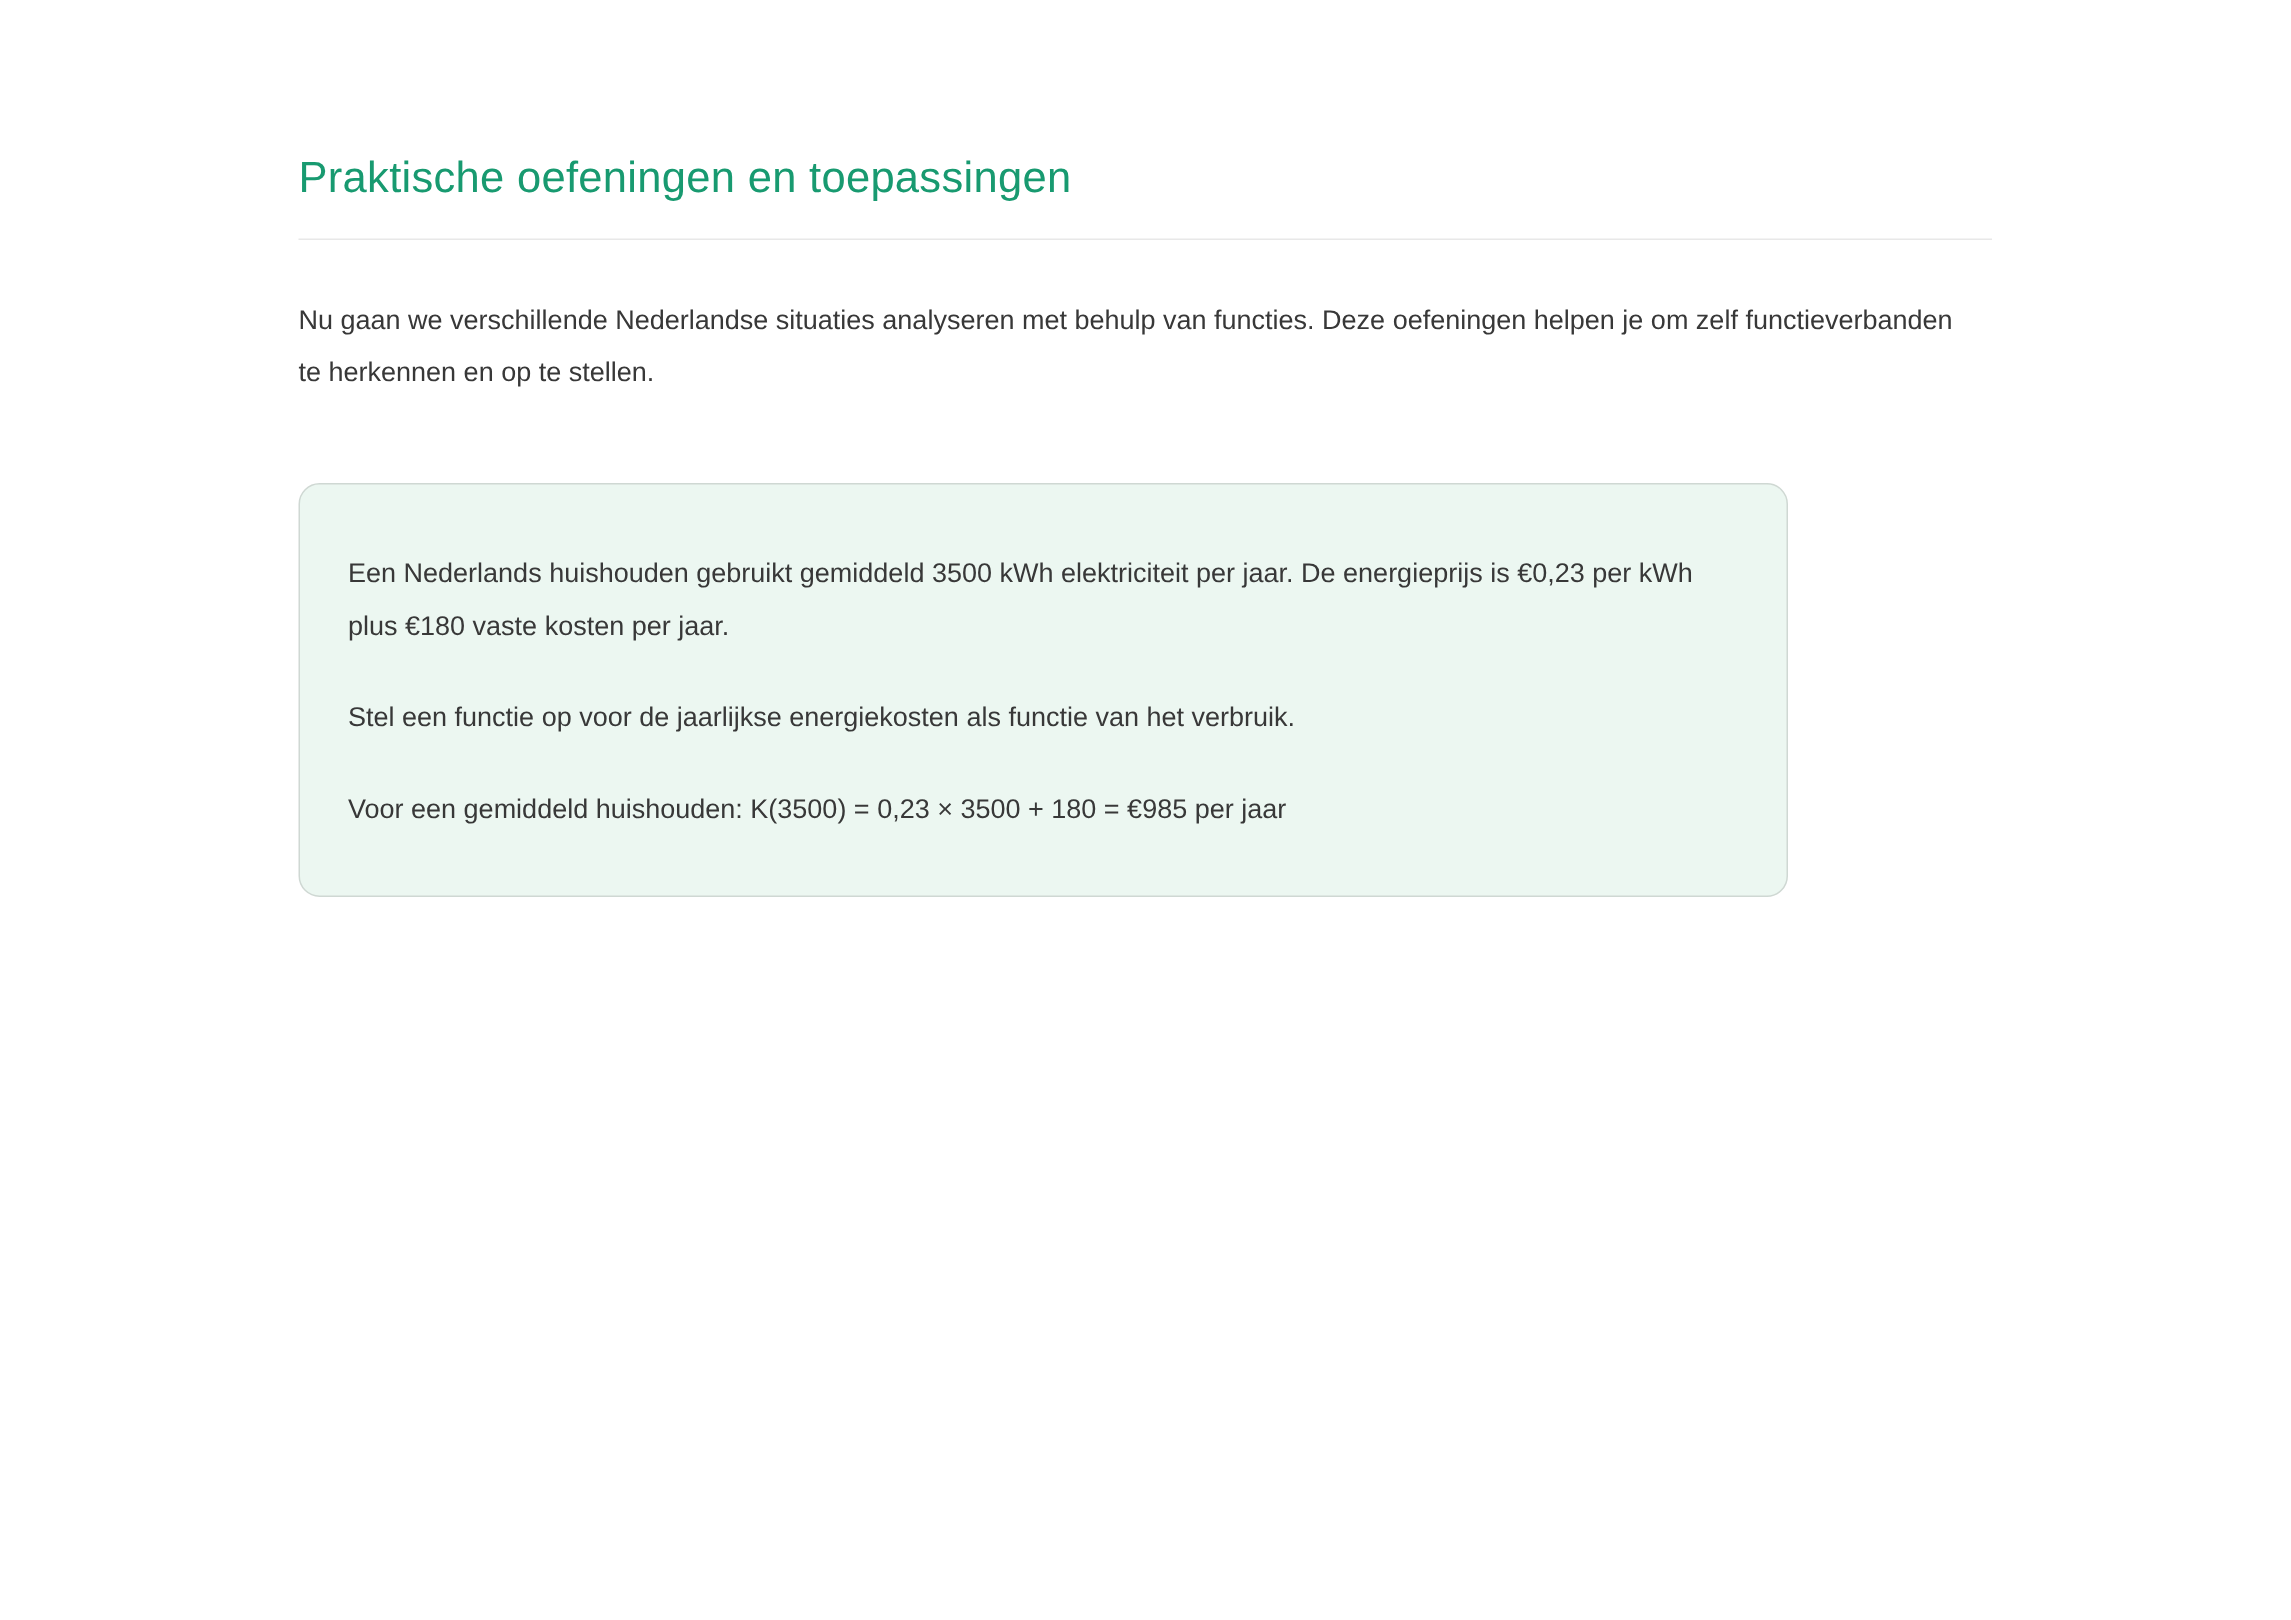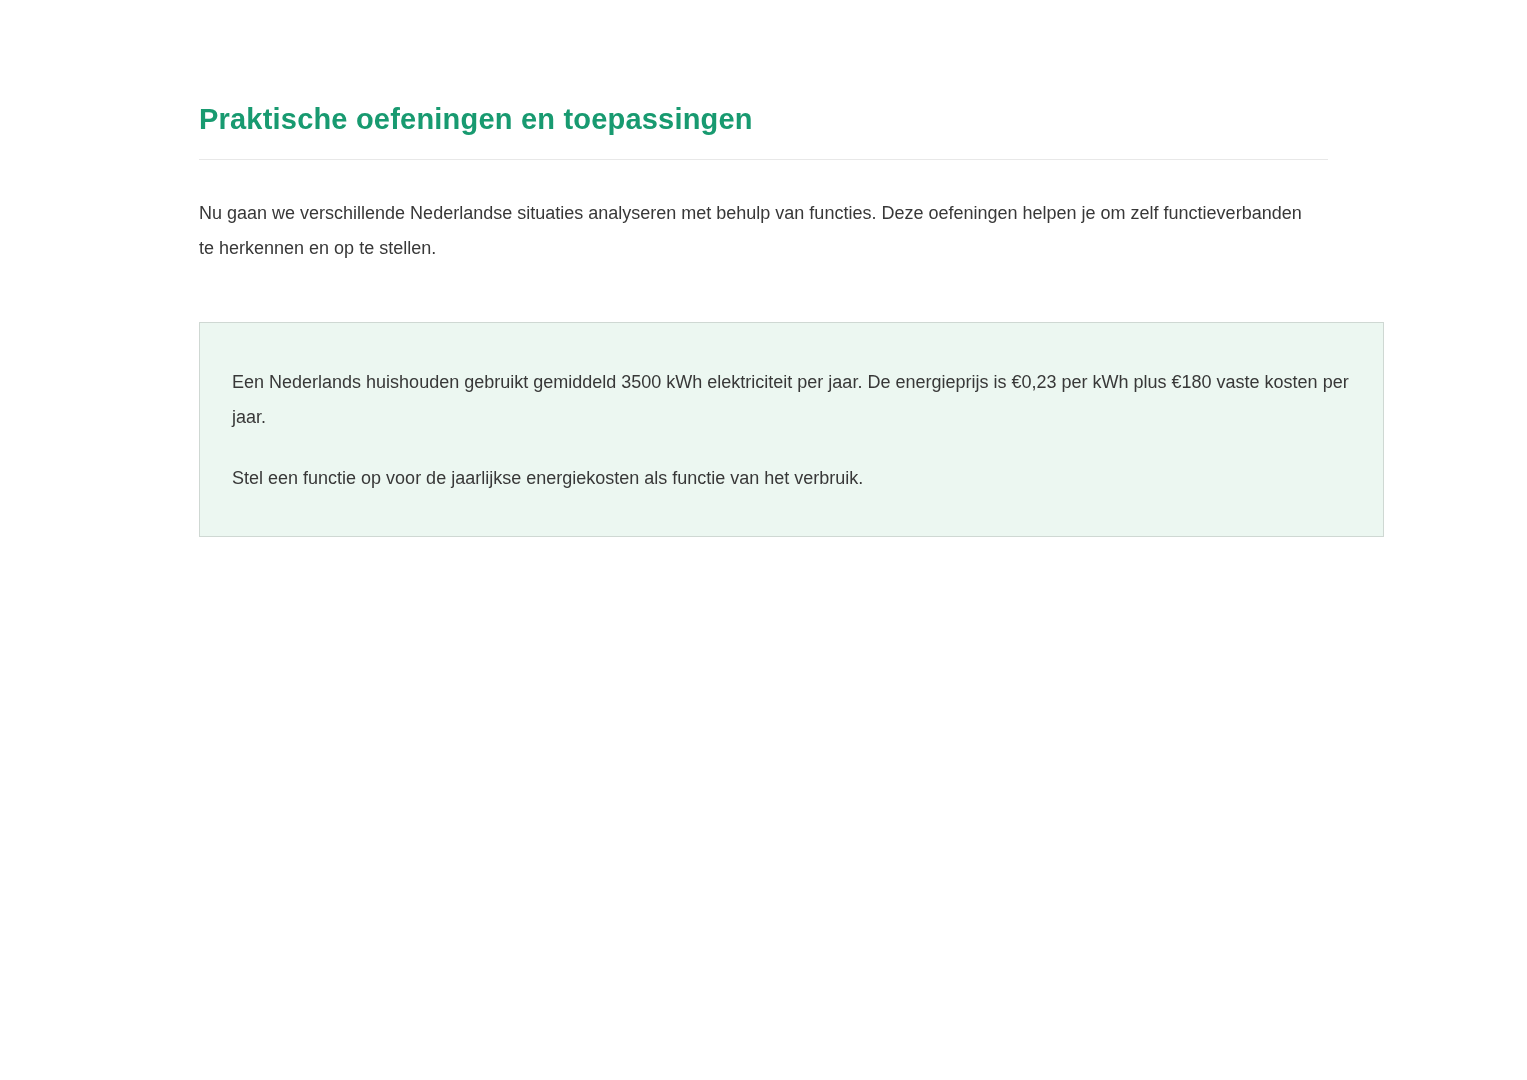--- a/index.html
+++ b/index.html
@@ -14,21 +14,21 @@
     height: 1080px;
     overflow: hidden;
   }
   .article {
     margin: 102px 0 0 199px;
     width: 1185px;
   }
   h1.page-title {
     font-size: 29px;
     line-height: 35px;
-    font-weight: 700;
+    font-weight: 400;
     color: #189a70;
     margin: 0 0 22px 0;
     letter-spacing: 0.2px;
   }
   .divider {
     width: 1129px;
     height: 1px;
     background: #e8e8e8;
     margin: 0 0 36px 0;
   }
@@ -40,24 +40,24 @@
   }
   h2.exercise-heading {
     font-size: 21px;
     line-height: 25px;
     font-weight: 700;
     color: #189a70;
     margin: 0 0 23px 0;
   }
   .callout {
     box-sizing: border-box;
-    width: 1185px;
+    width: 993px;
     background: #ecf7f1;
     border: 1px solid #cfd8d3;
-    border-radius: 0;
+    border-radius: 14px;
     padding: 42px 32px 40px 32px;
   }
   .callout p {
     font-size: 18px;
     line-height: 35px;
     margin: 0 0 26px 0;
   }
   .callout p:last-child {
     margin-bottom: 0;
   }
@@ -70,15 +70,16 @@
   <h1 class="page-title">Praktische oefeningen en toepassingen</h1>
 
   <div class="divider"></div>
 
   <p class="intro">Nu gaan we verschillende Nederlandse situaties analyseren met behulp van functies. Deze oefeningen helpen je om zelf functieverbanden te herkennen en op te stellen.</p>
 
 
   <div class="callout">
     <p>Een Nederlands huishouden gebruikt gemiddeld 3500 kWh elektriciteit per jaar. De energieprijs is €0,23 per kWh plus €180 vaste kosten per jaar.</p>
     <p>Stel een functie op voor de jaarlijkse energiekosten als functie van het verbruik.</p>
+    <p>Voor een gemiddeld huishouden: K(3500) = 0,23 × 3500 + 180 = €985 per jaar</p>
   </div>
 
 </div>
 
 </body></html>

